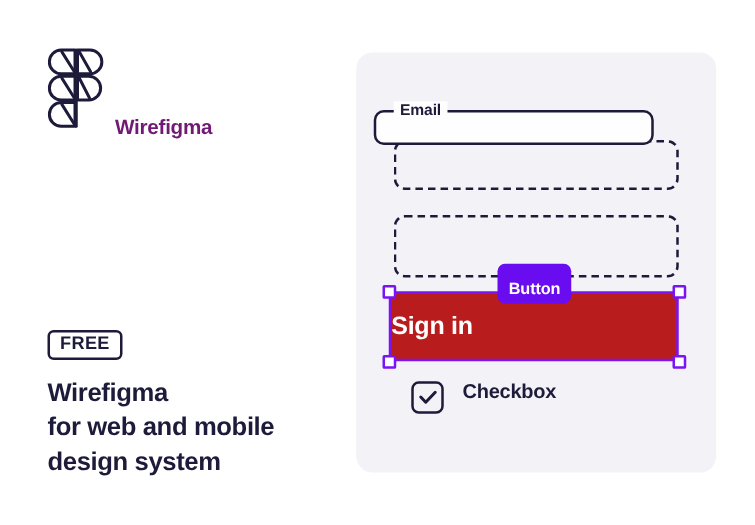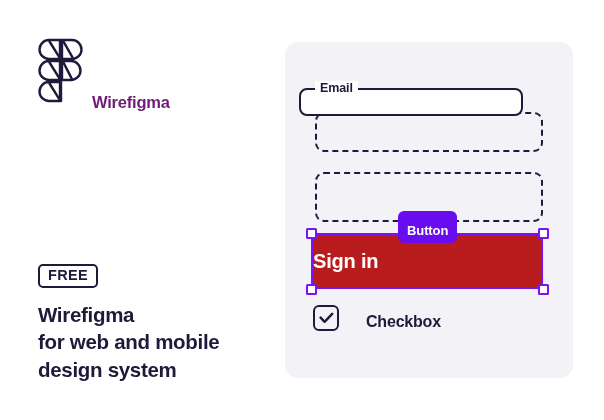--- a/index.html
+++ b/index.html
@@ -193,25 +193,25 @@
     z-index: 7;
   }
   .handle.tl { left: 20.5px;  top: 185.5px; }
   .handle.tr { left: 252.5px; top: 185.5px; }
   .handle.bl { left: 20.5px;  top: 241.5px; }
   .handle.br { left: 252.5px; top: 241.5px; }
 
   
   .checkbox-row {
     position: absolute;
-    left: 28px;   
+    left: 44px;   
     top: 263px;   
     display: flex;
-    align-items: flex-end;
-    gap: 27px;
+    align-items: flex-start;
+    gap: 15px;
   }
   .checkbox-box {
     width: 26px;
     height: 26px;
     border: 2.5px solid #1E1B3A;
     border-radius: 6px;
     box-sizing: border-box;
     display: flex;
     align-items: center;
     justify-content: center;

